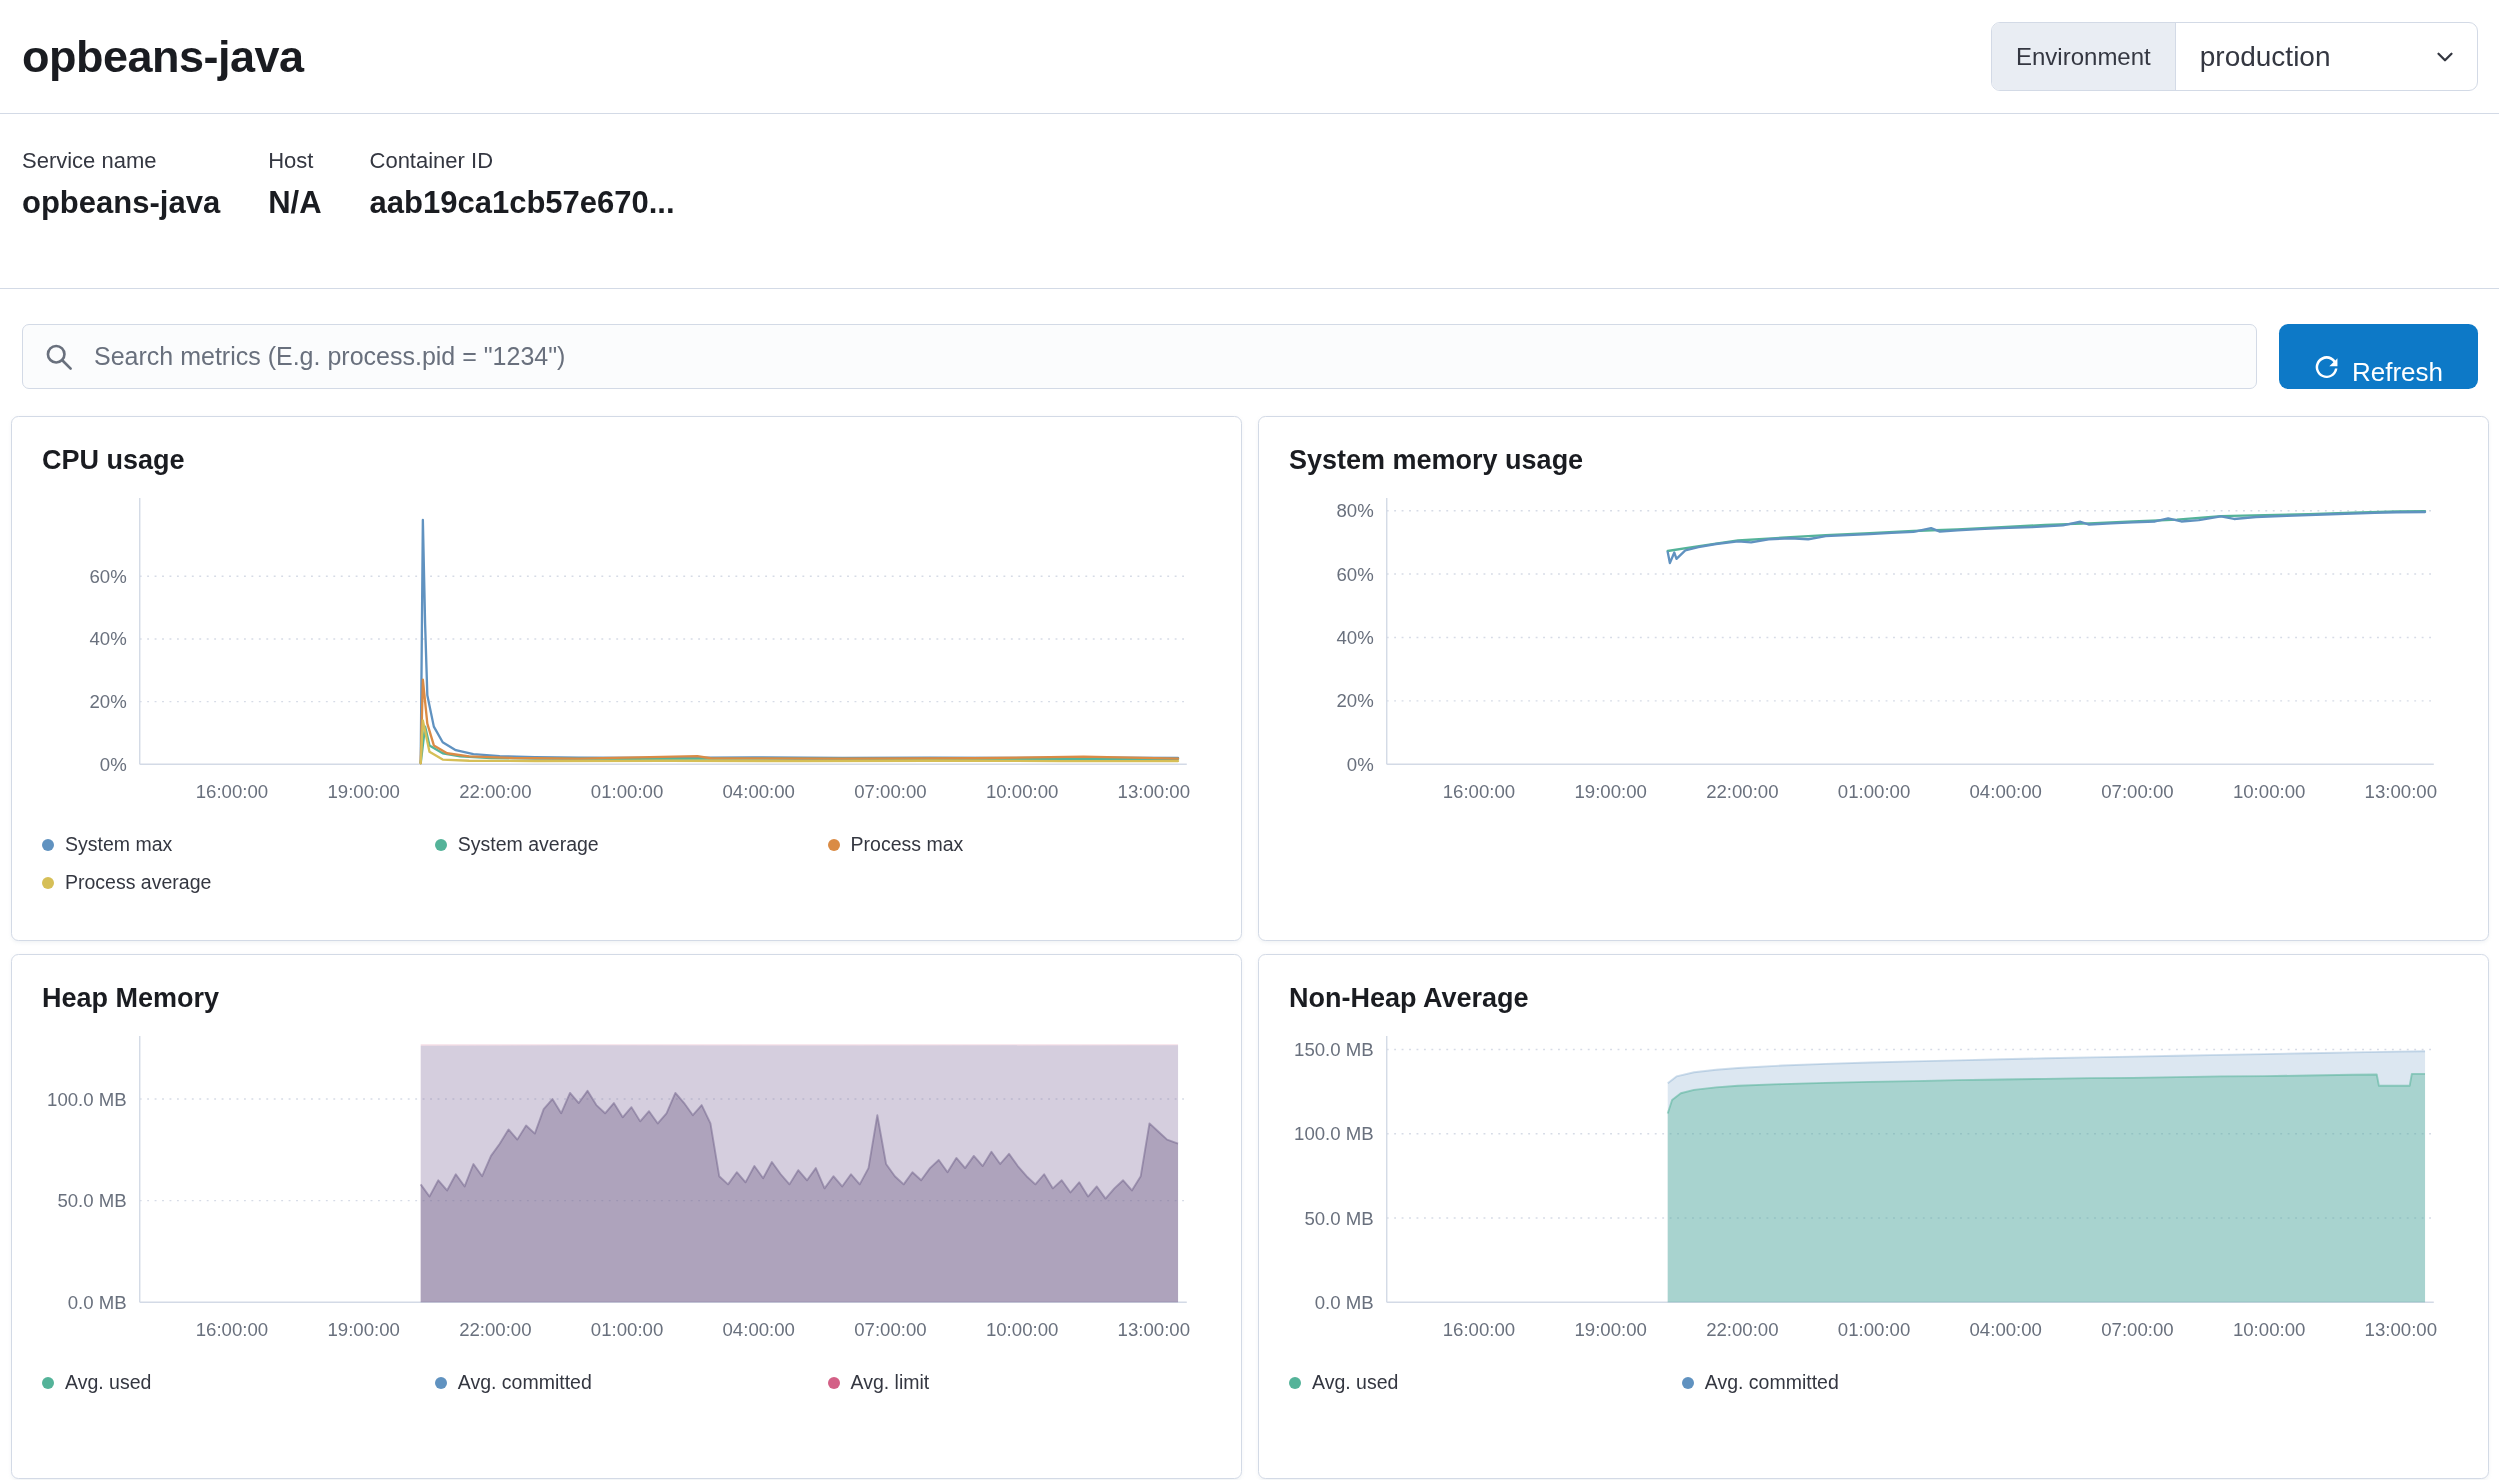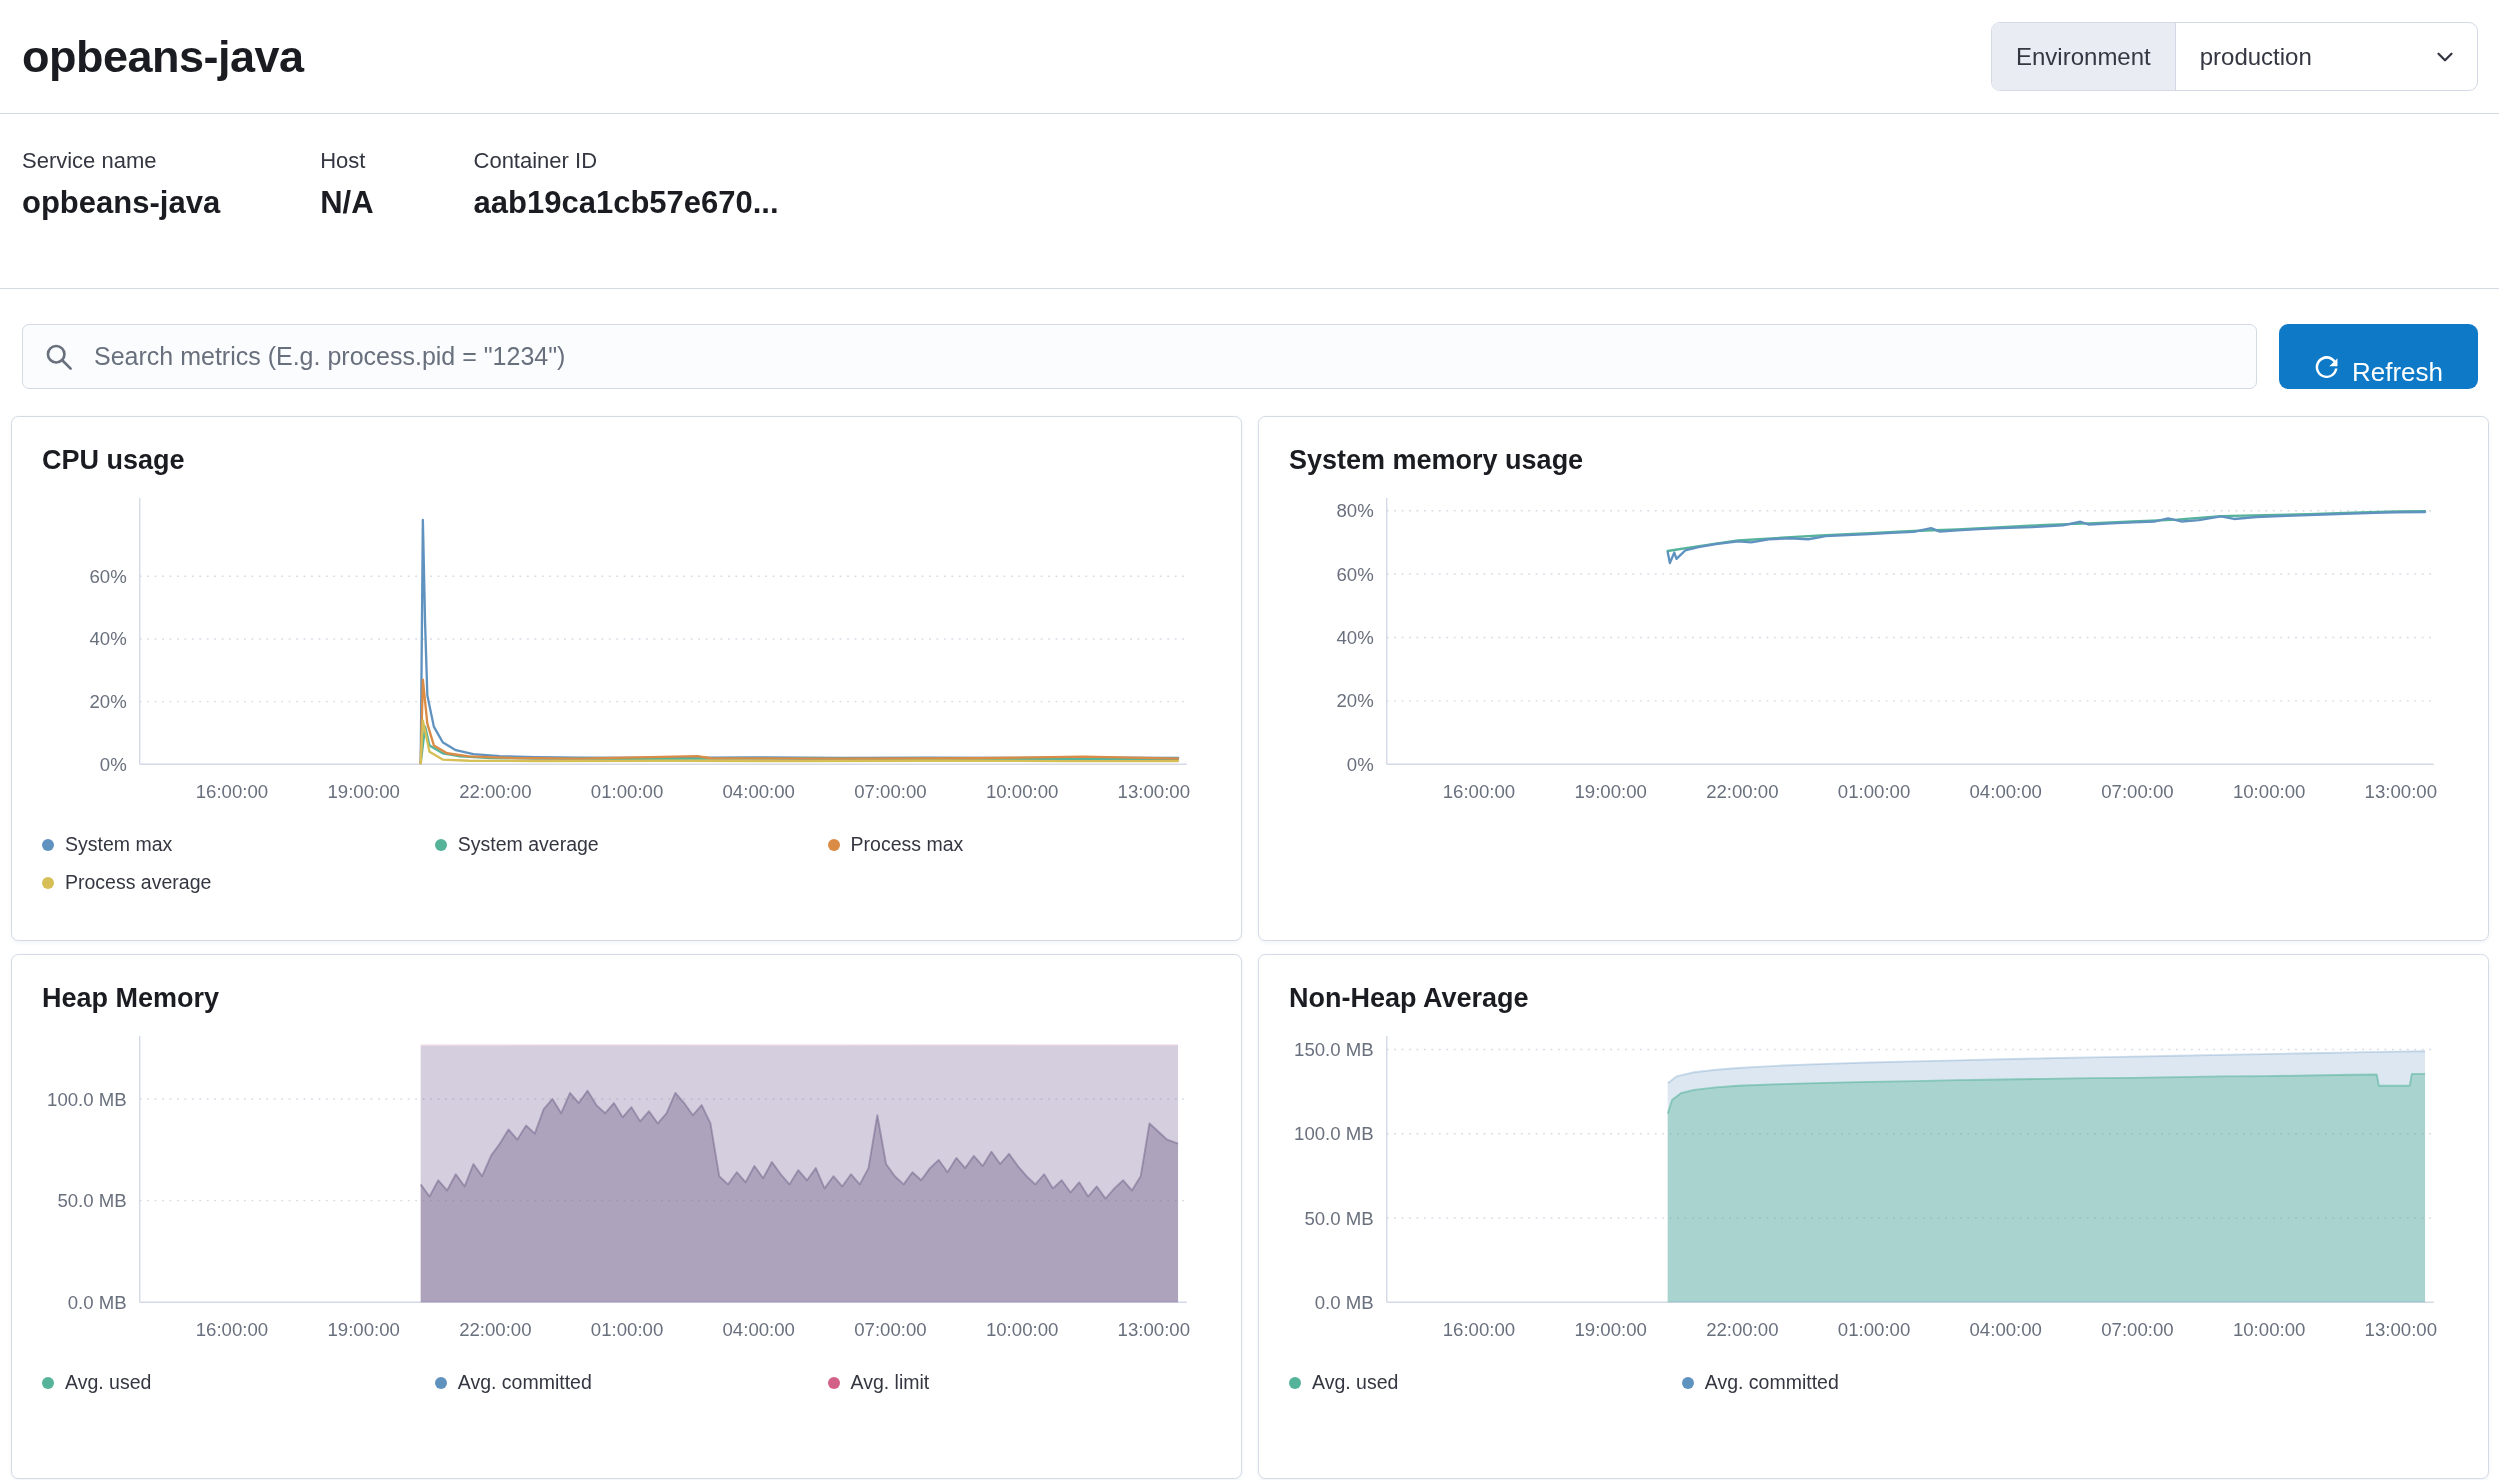--- a/index.html
+++ b/index.html
@@ -18,27 +18,27 @@
   .page-title { font-size: 45px; font-weight: 700; color: #1a1c21; margin: 0; letter-spacing: -0.5px; }
   .env-control {
     display: flex; align-items: stretch; height: 69px; min-width: 487px;
     border: 0.9px solid #D3DAE6; border-radius: 9px; background: #fff; overflow: hidden;
     cursor: pointer;
   }
   .env-prepend {
     background: #e9edf3; border-right: 0.9px solid #D3DAE6;
     display: flex; align-items: center; padding: 0 24px; font-size: 24px; color: #343741;
   }
-  .env-value { flex: 1; display: flex; align-items: center; padding: 0 24px; font-size: 24px; color: #343741; }
+  .env-value { flex: 1; display: flex; align-items: center; padding: 0 24px; font-size: 28px; color: #343741; }
   .env-chevron { display: flex; align-items: center; padding-right: 18.6px; }
 
   
   .service-bar {
     height: 175px; padding: 33px 22px 0; border-bottom: 0.9px solid #D3DAE6;
-    display: flex; gap: 100px;
+    display: flex; gap: 48px;
   }
   .stat .stat-label { font-size: 22px; color: #343741; line-height: 28px; }
   .stat .stat-value { font-size: 31px; font-weight: 700; color: #1a1c21; line-height: 41px; margin-top: 7.4px; }
 
   
   .toolbar { margin: 35px 22px 0; display: flex; gap: 22px; height: 65px; }
   .search-wrap { position: relative; flex: 1; }
   .search-wrap input {
     width: 100%; height: 65px; border: 0.9px solid #D3DAE6; border-radius: 7px;
     background: #fbfcfd; font-size: 25px; color: #343741; padding: 0 22px 0 71px;

